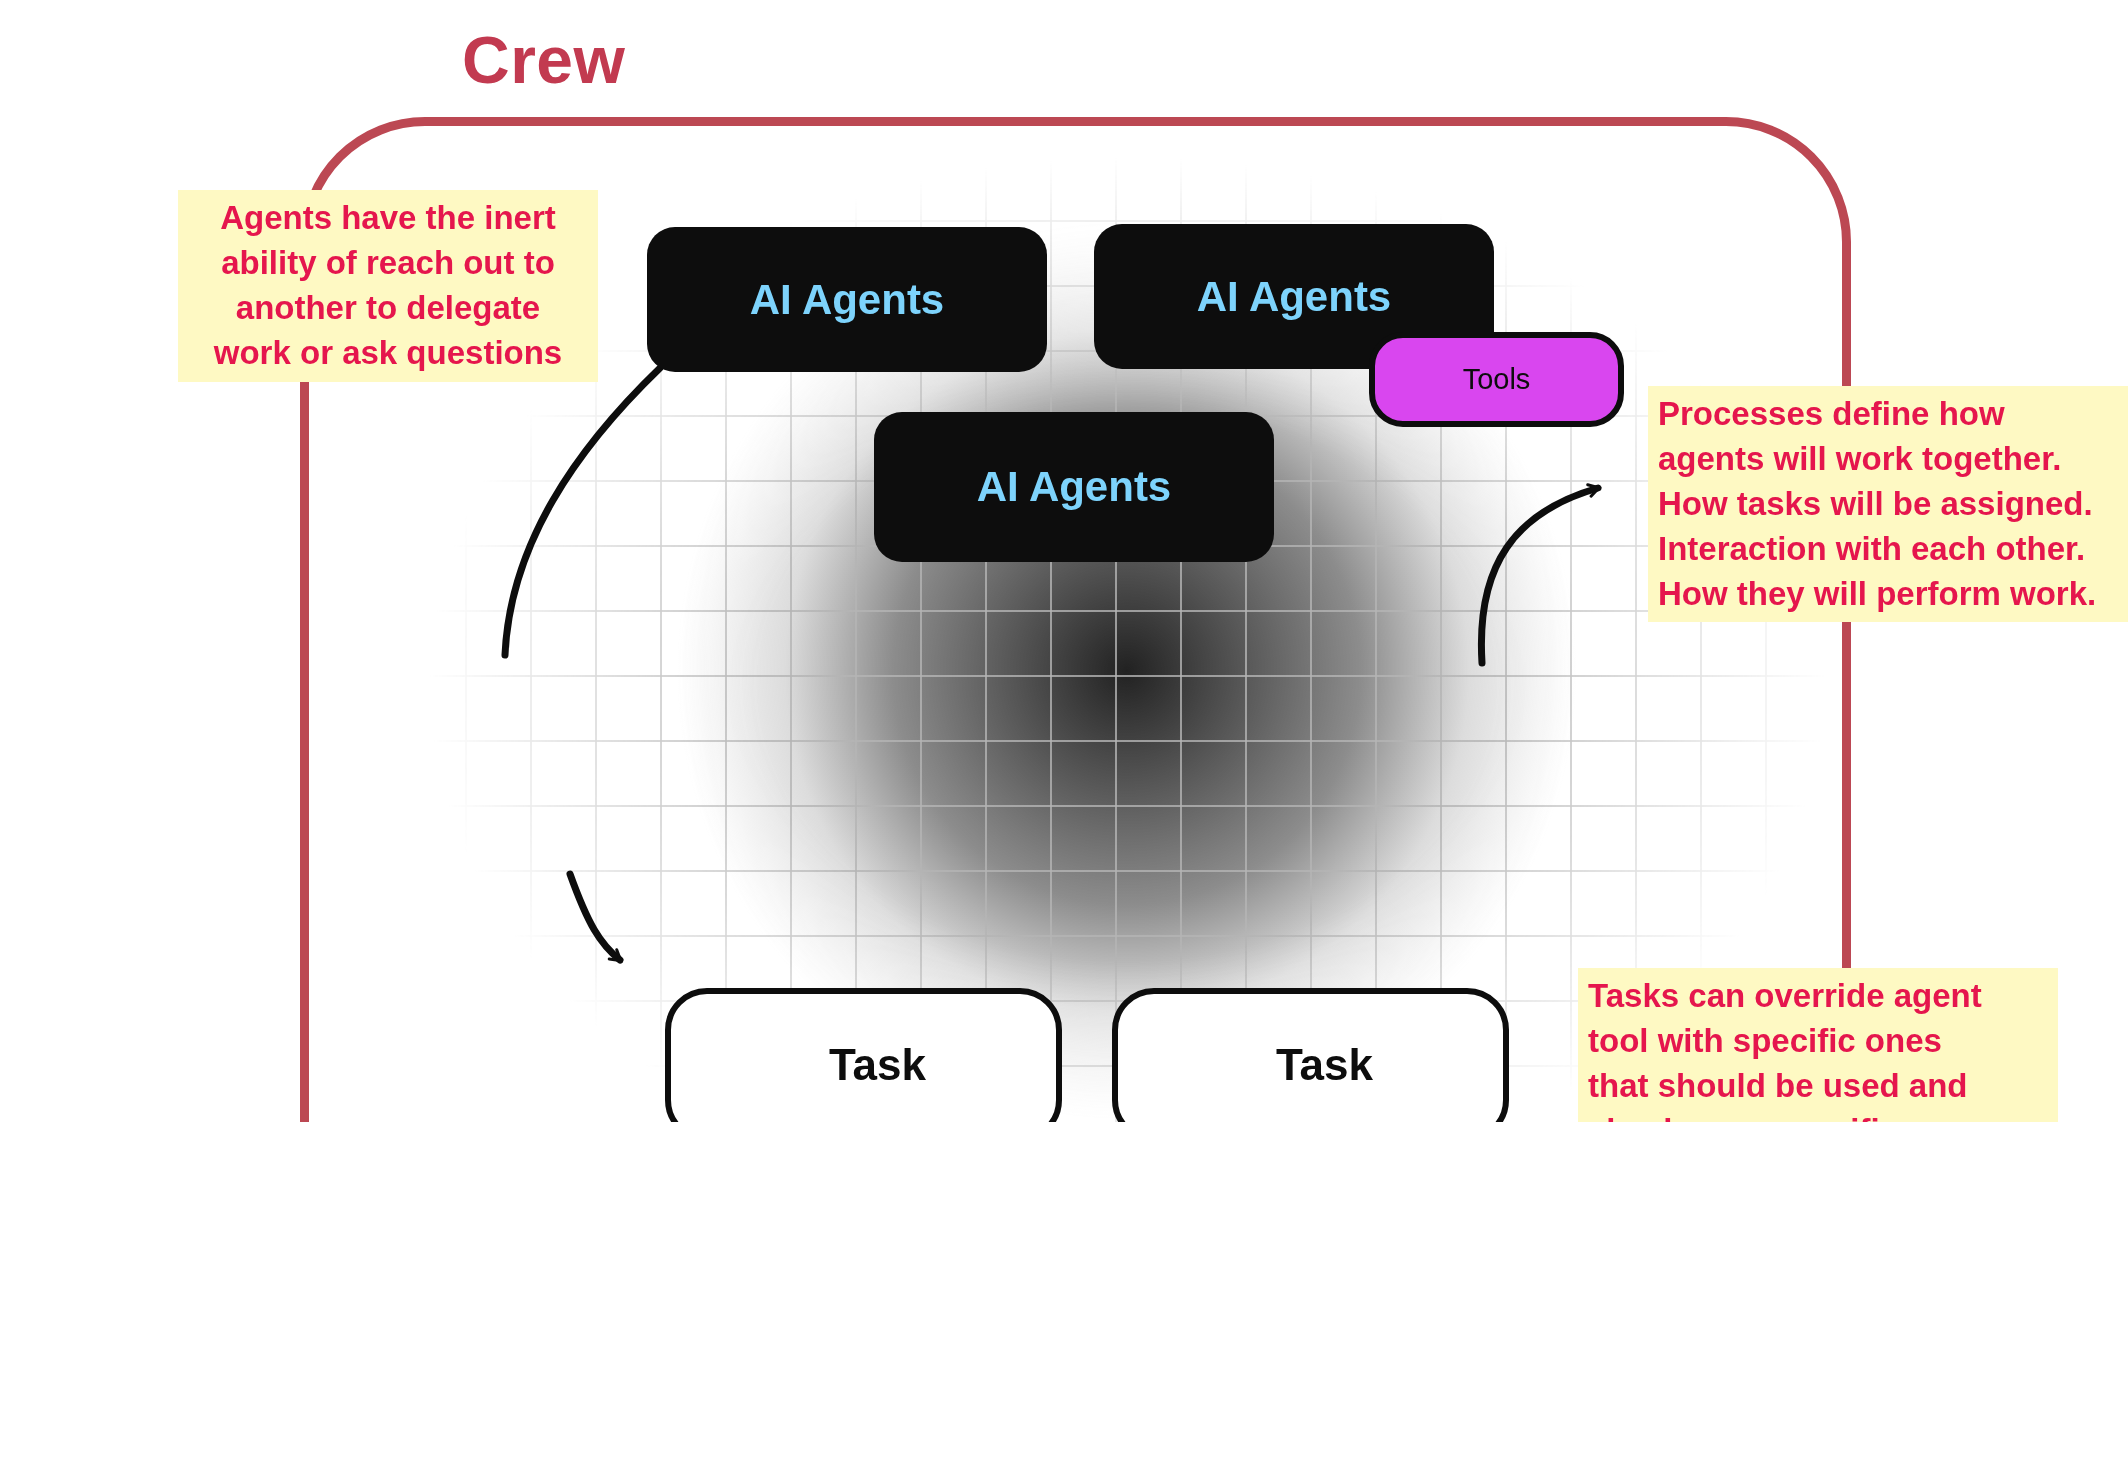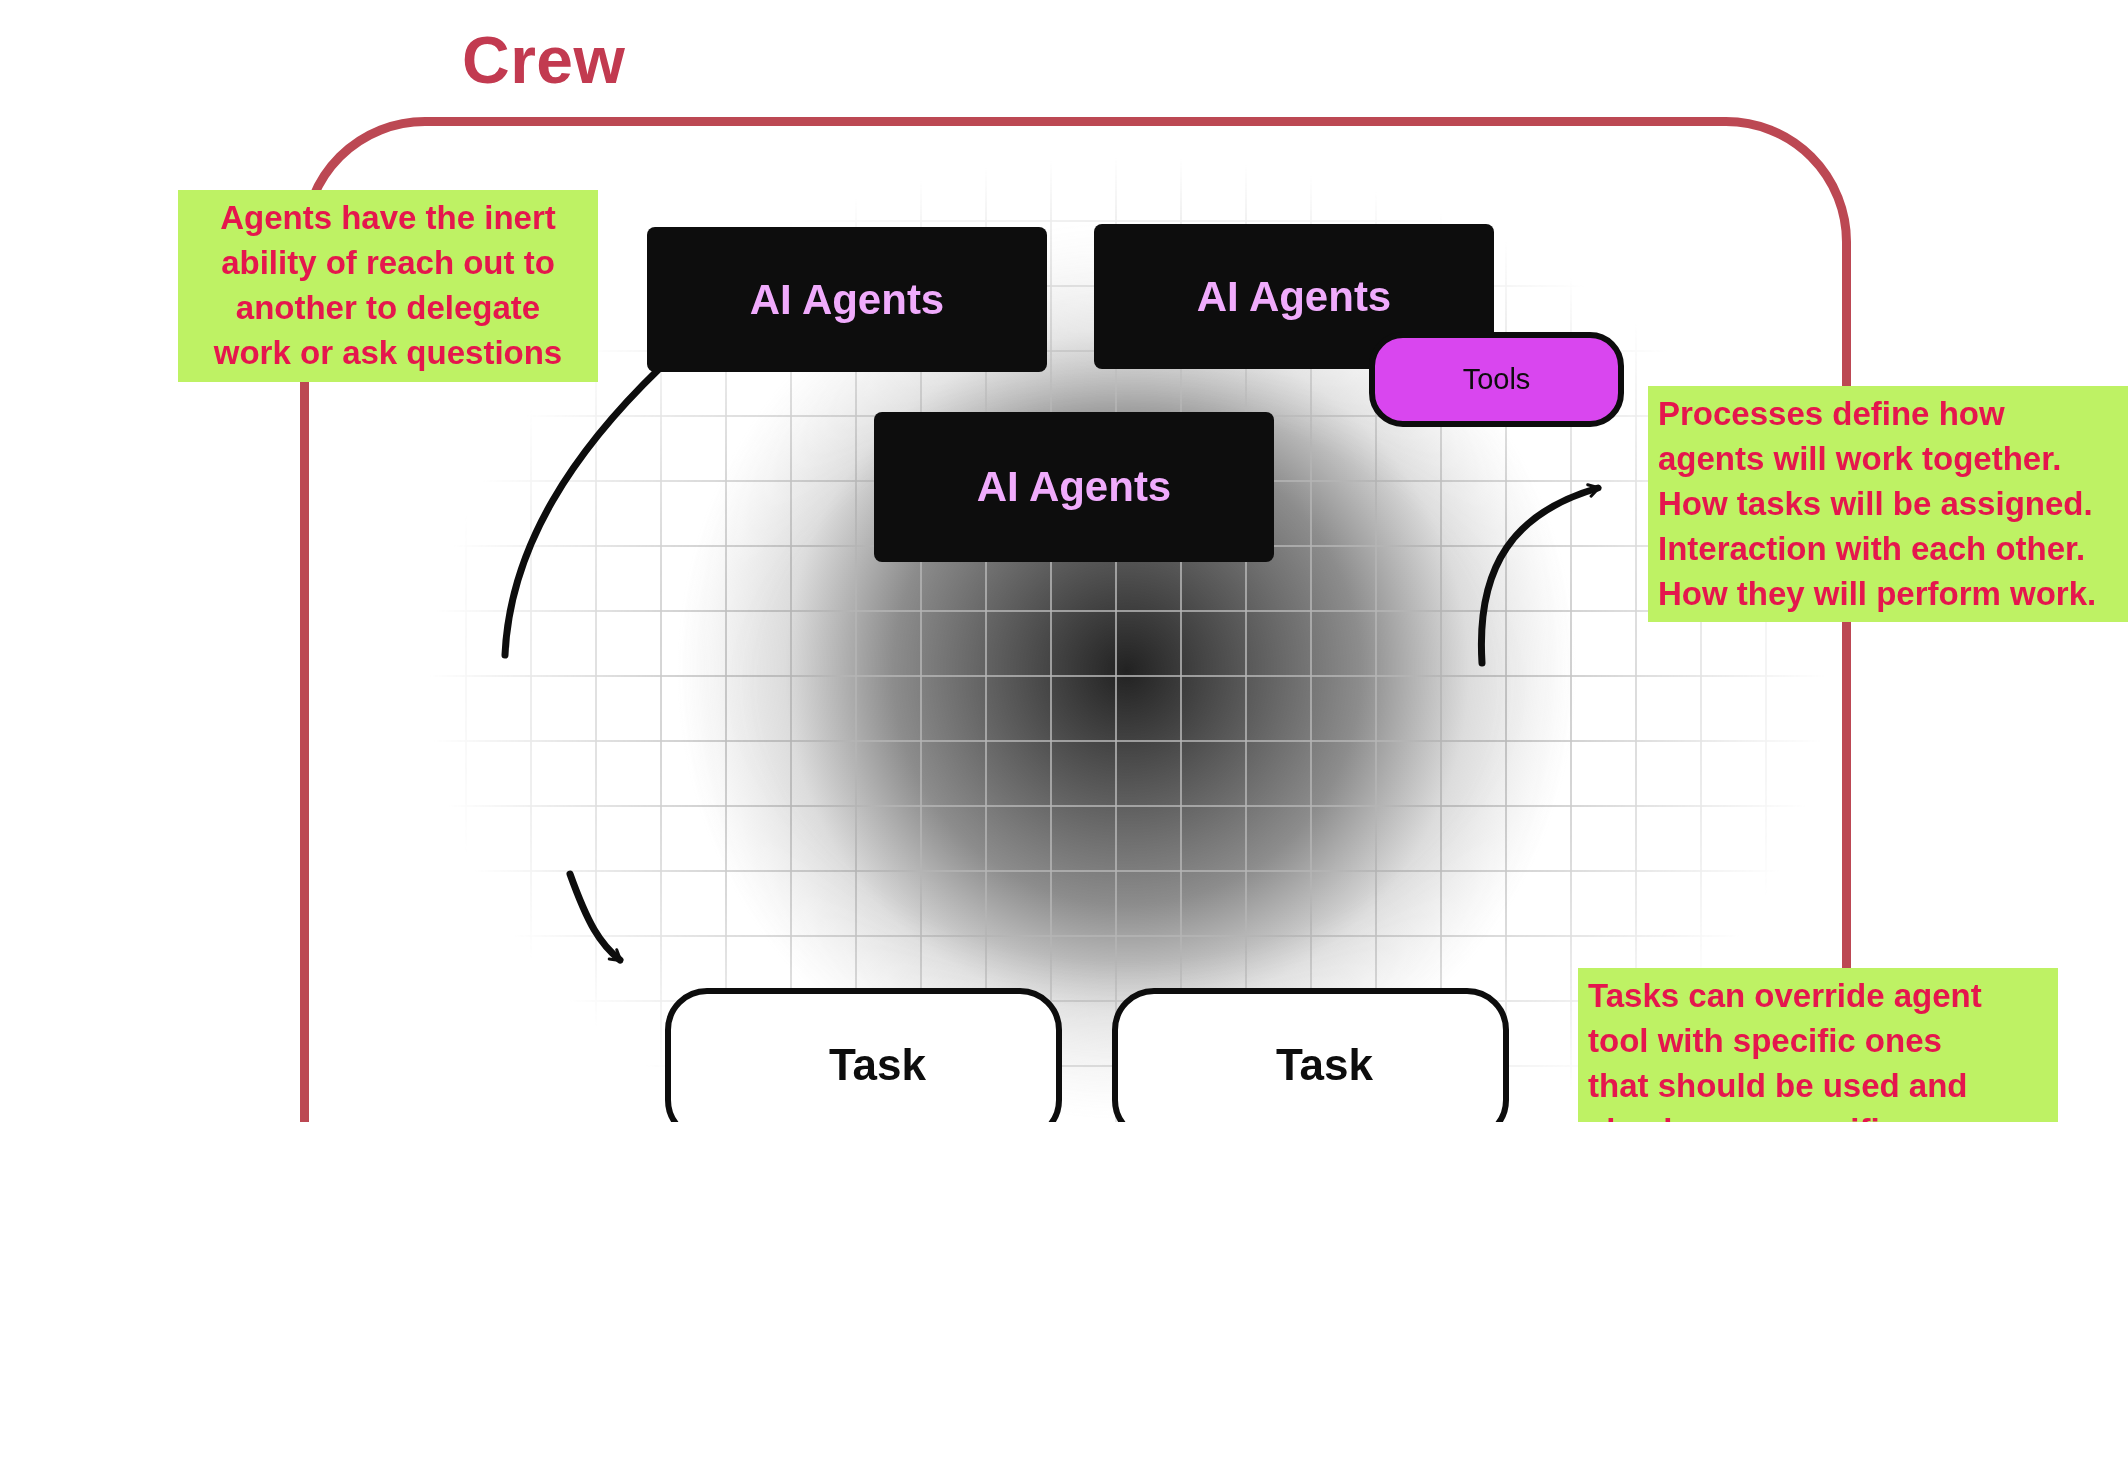--- a/index.html
+++ b/index.html
@@ -28,22 +28,22 @@
     box-sizing:border-box;
   }
   .arrows{position:absolute;left:0;top:0;}
   .heading{
     position:absolute;font-weight:bold;color:var(--heading-red);
     letter-spacing:0.5px;
   }
   .crew-title{left:462px;top:22px;font-size:66px;}
   .outcome-title{left:884px;top:1366px;font-size:62px;}
   .black-box{
-    position:absolute;background:#0d0d0d;color:#f0abfc;
-    border-radius:8px;display:flex;align-items:center;justify-content:center;
+    position:absolute;background:#0d0d0d;color:#7dd3fc;
+    border-radius:28px;display:flex;align-items:center;justify-content:center;
     font-weight:bold;font-size:42px;
   }
   .agent1{left:647px;top:227px;width:400px;height:145px;}
   .agent2{left:1094px;top:224px;width:400px;height:145px;}
   .agent3{left:874px;top:412px;width:400px;height:150px;}
   .tools-box{
     position:absolute;left:1369px;top:332px;width:255px;height:95px;
     background:#d946ef;border:6px solid #0d0d0d;border-radius:34px;
     box-sizing:border-box;display:flex;align-items:center;justify-content:center;
     font-weight:normal;font-size:29px;color:#0d0d0d;
@@ -58,21 +58,21 @@
     position:absolute;width:397px;height:154px;top:988px;
     background:#ffffff;border:6px solid #0d0d0d;border-radius:42px;
     box-sizing:border-box;display:flex;align-items:center;justify-content:center;
     font-weight:bold;font-size:44px;color:#0d0d0d;padding-left:28px;
   }
   .task1{left:665px;}
   .task2{left:1112px;}
   .annotation{
     position:absolute;color:var(--accent-crimson);
     font-weight:bold;font-size:33px;line-height:1.36;
-    white-space:pre-line;background:#bef264;padding:6px 10px;
+    white-space:pre-line;background:#fef9c3;padding:6px 10px;
   }
   .ann-left{left:178px;top:190px;width:400px;text-align:center;}
   .ann-right-top{left:1648px;top:386px;width:480px;text-align:left;}
   .ann-right-bottom{left:1578px;top:968px;width:460px;text-align:left;}
 </style>
 </head>
 <body>
 
 <div class="canvas">
 

